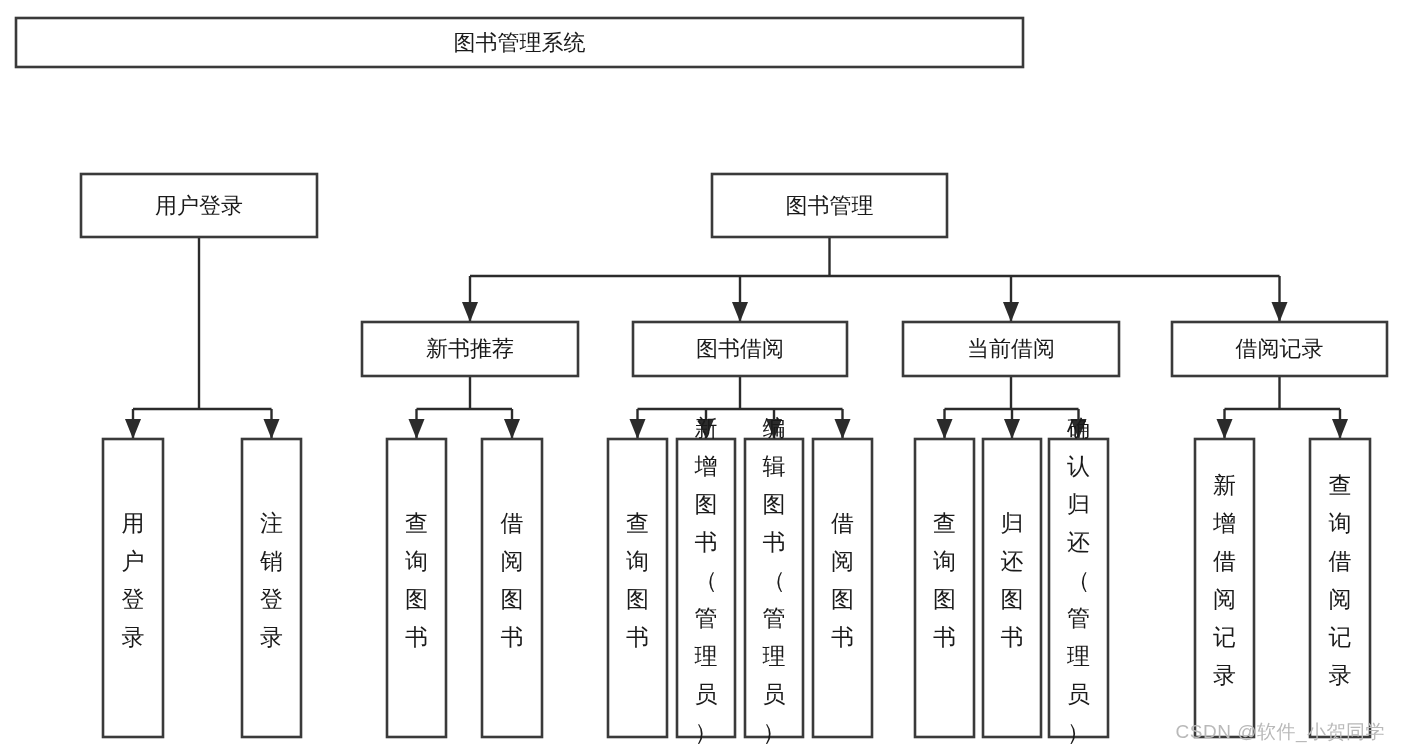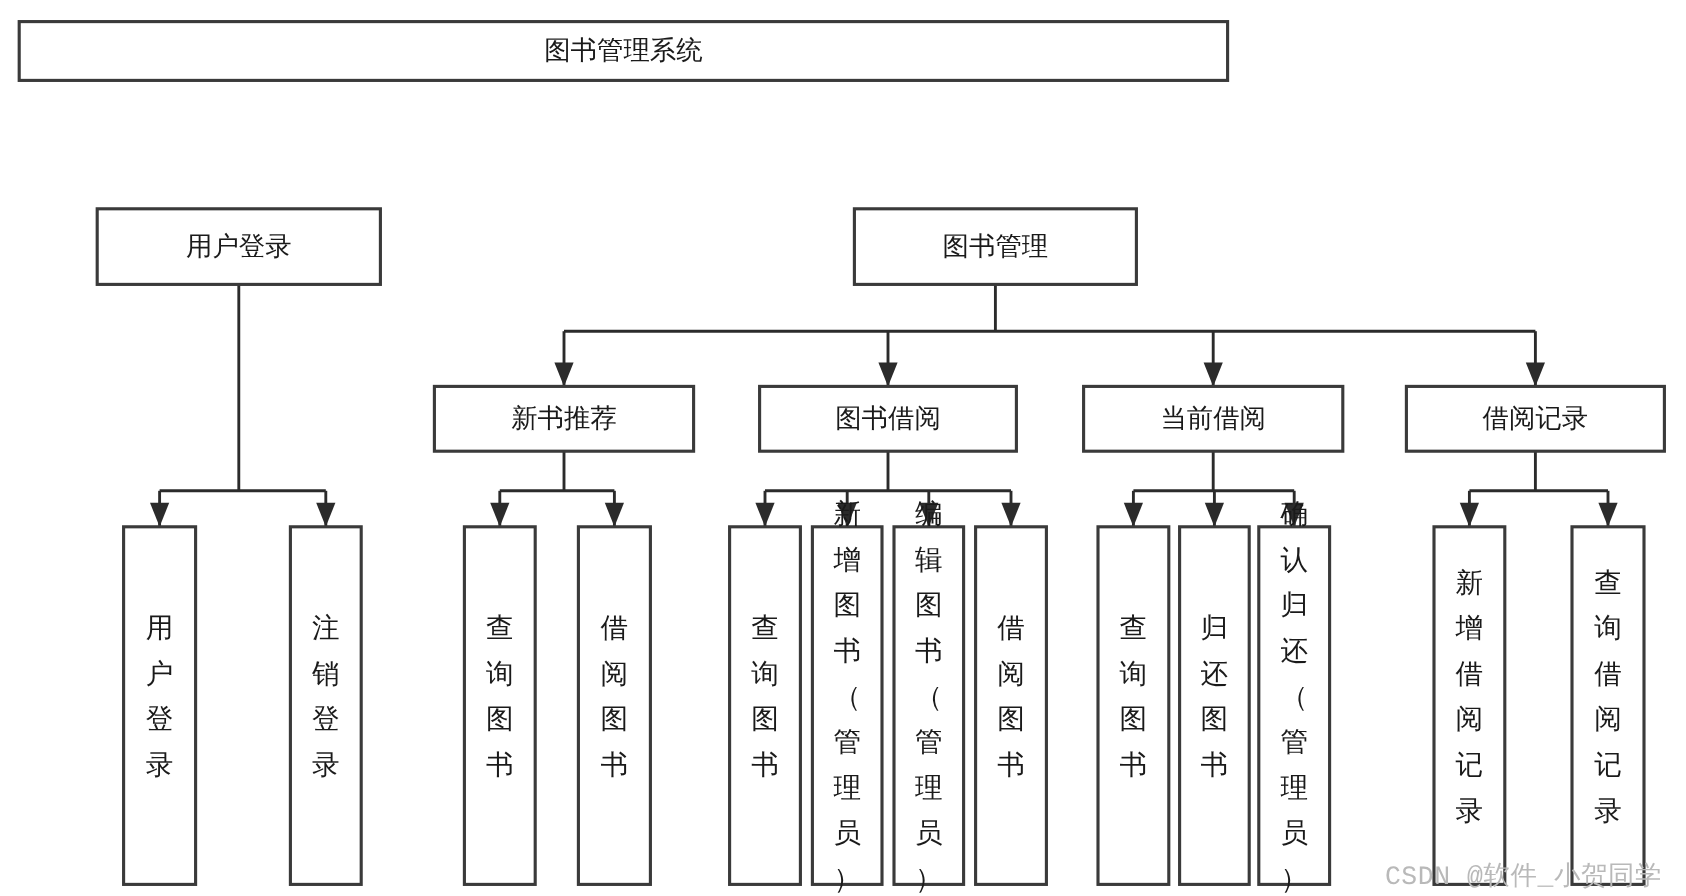--- a/index.html
+++ b/index.html
@@ -54,22 +54,22 @@
   }
   .arrow-head {
     fill: #2b2b2b;
     stroke: none;
   }
   .watermark {
     position: absolute;
     right: 8px;
     bottom: 6px;
     color: #b9b9b9;
-    font-size: 22px;
-    font-family: Liberation Mono, monospace;
+    font-size: 19px;
+    font-family: Liberation Sans, sans-serif;
     letter-spacing: 0.5px;
     white-space: nowrap;
     user-select: none;
     margin-top: 44px;
   }
 </style>
 </head>
 <body>
 
 <div id="diagram-root">

